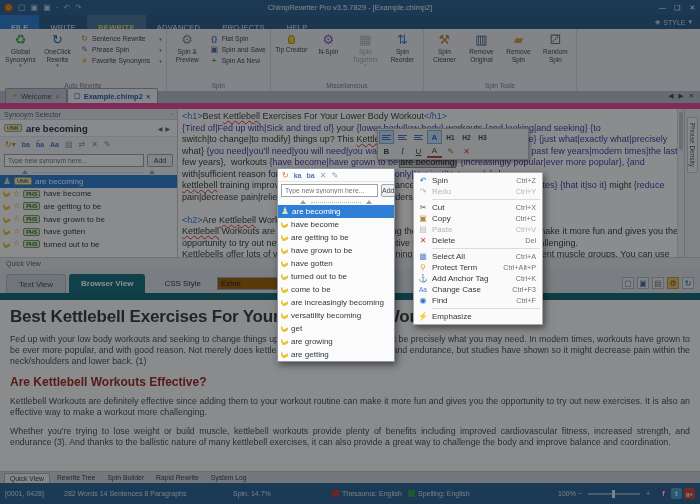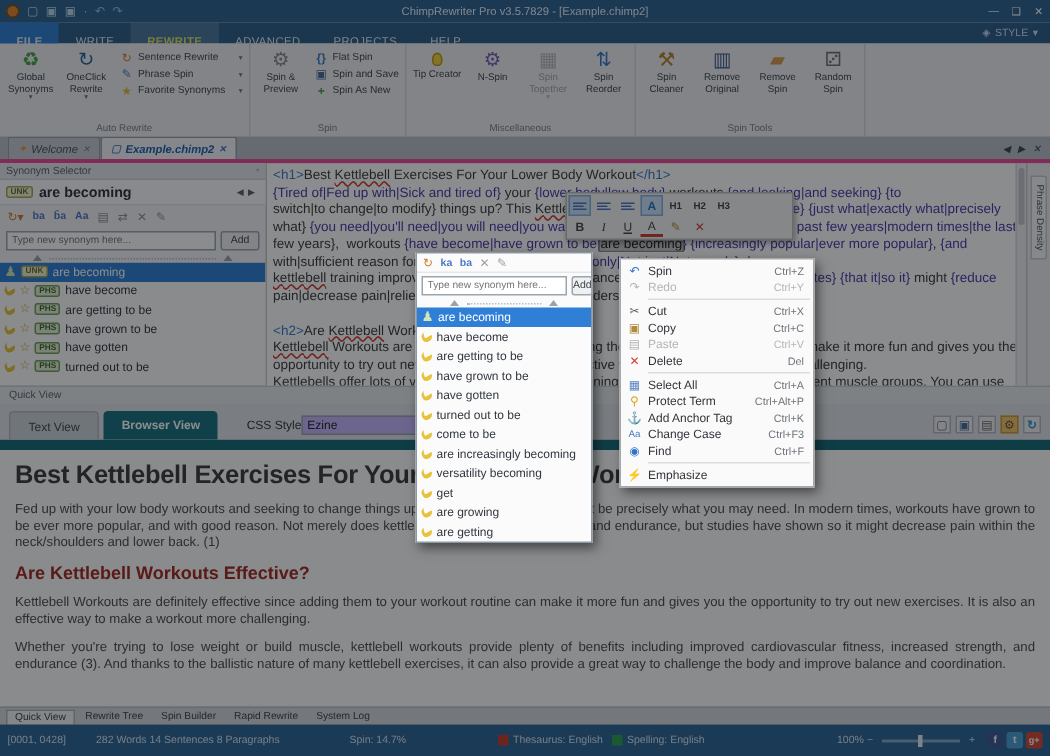--- a/index.html
+++ b/index.html
@@ -38,21 +38,21 @@
   .bigbtn .caret{font-size:5px;color:#6d737a;line-height:5px;}
   .bigbtn.disabled{opacity:.45;}
   .smallstack{display:flex;flex-direction:column;gap:2px;padding:4px 2px 0 4px;}
   .smallbtn{display:flex;align-items:center;gap:3px;font-size:6.8px;color:#41464d;white-space:nowrap;}
   .smallbtn .sico{font-size:8px;width:9px;text-align:center;}
   .smallbtn .scaret{font-size:5px;color:#6d737a;margin-left:auto;padding-left:6px;}
   .bulb{width:7px;height:9px;background:#f2d23a;border:1px solid #b99a1d;border-radius:50% 50% 40% 40%;margin:3px 0 2px;}
 
   
   .doctabs{height:17px;background:#b7c0c9;display:flex;align-items:flex-end;flex:0 0 auto;
-           padding-left:5px;border-bottom:3px solid #ec4899;font-style:italic;}
+           padding-left:5px;border-bottom:6px solid #ec4899;}
   .dtab{height:15px;display:flex;align-items:center;gap:3px;font-size:7.5px;padding:0 6px;
         border:1px solid #97a1ab;border-bottom:none;border-radius:2px 2px 0 0;}
   .dtab.inactive{background:#c7cdd4;color:#49535e;}
   .dtab.active{background:#f4f6f8;color:#1f5fae;font-weight:bold;}
   .dtab .ti{font-size:7px;}
   .dtab .tx{font-size:6px;color:#7a828c;}
   .dtab.active .tx{color:#3a6fc4;}
   .strip-ctrl{margin-left:auto;display:flex;gap:5px;padding:0 6px 3px 0;font-size:6.5px;color:#3c4852;}
 
   
@@ -104,23 +104,23 @@
 
   
   .qv-head{height:12px;background:#e7eaed;border-top:1px solid #c9ced4;font-size:7px;color:#5a6570;
            display:flex;align-items:center;padding-left:6px;flex:0 0 auto;}
   .qv-tabs{height:24px;background:#dfe3e6;display:flex;align-items:flex-end;flex:0 0 auto;
            padding-left:6px;position:relative;}
   .qvtab{height:19px;padding:0 12px;display:flex;align-items:center;font-size:8px;
          border-radius:3px 3px 0 0;margin-right:3px;}
   .qvtab.inactive{background:#cdd3d8;color:#3c4852;border:1px solid #b3bac1;border-bottom:none;}
   .qvtab.active{background:#17727f;color:#fff;font-weight:bold;}
-  .cssrow{display:flex;align-items:center;gap:0;margin:0 0 3px 16px;}
+  .cssrow{display:flex;align-items:center;gap:16px;margin:0 0 3px 16px;}
   .csslabel{font-size:8px;color:#30363d;}
-  .cssselect{width:100px;height:13px;background:#c4b5fd;border:1px solid #9aa5ad;display:flex;align-items:center;}
+  .cssselect{width:100px;height:13px;background:#a16207;border:1px solid #9aa5ad;display:flex;align-items:center;}
   .cssval{flex:1;font-size:8px;color:#222;padding-left:3px;}
   .csscaret{width:11px;height:11px;background:#e8eaec;border-left:1px solid #b3bac1;font-size:5px;
             color:#555;display:flex;align-items:center;justify-content:center;}
   .qv-icons{position:absolute;right:6px;bottom:4px;display:flex;gap:3px;}
   .qvi{width:12px;height:12px;border:1px solid #b3bac1;background:#eef0f2;font-size:8px;
        display:flex;align-items:center;justify-content:center;color:#666;}
   .qvi.hl{background:#f0c36d;border-color:#d09b3c;color:#6b5a2a;}
   .qvi.blue{color:#2e9ad4;font-weight:bold;}
   .tealbar{height:7px;background:#156a77;flex:0 0 auto;}
   .preview{height:171px;background:#fdfdfd;padding:5px 10px 0;overflow:hidden;flex:0 0 auto;}

